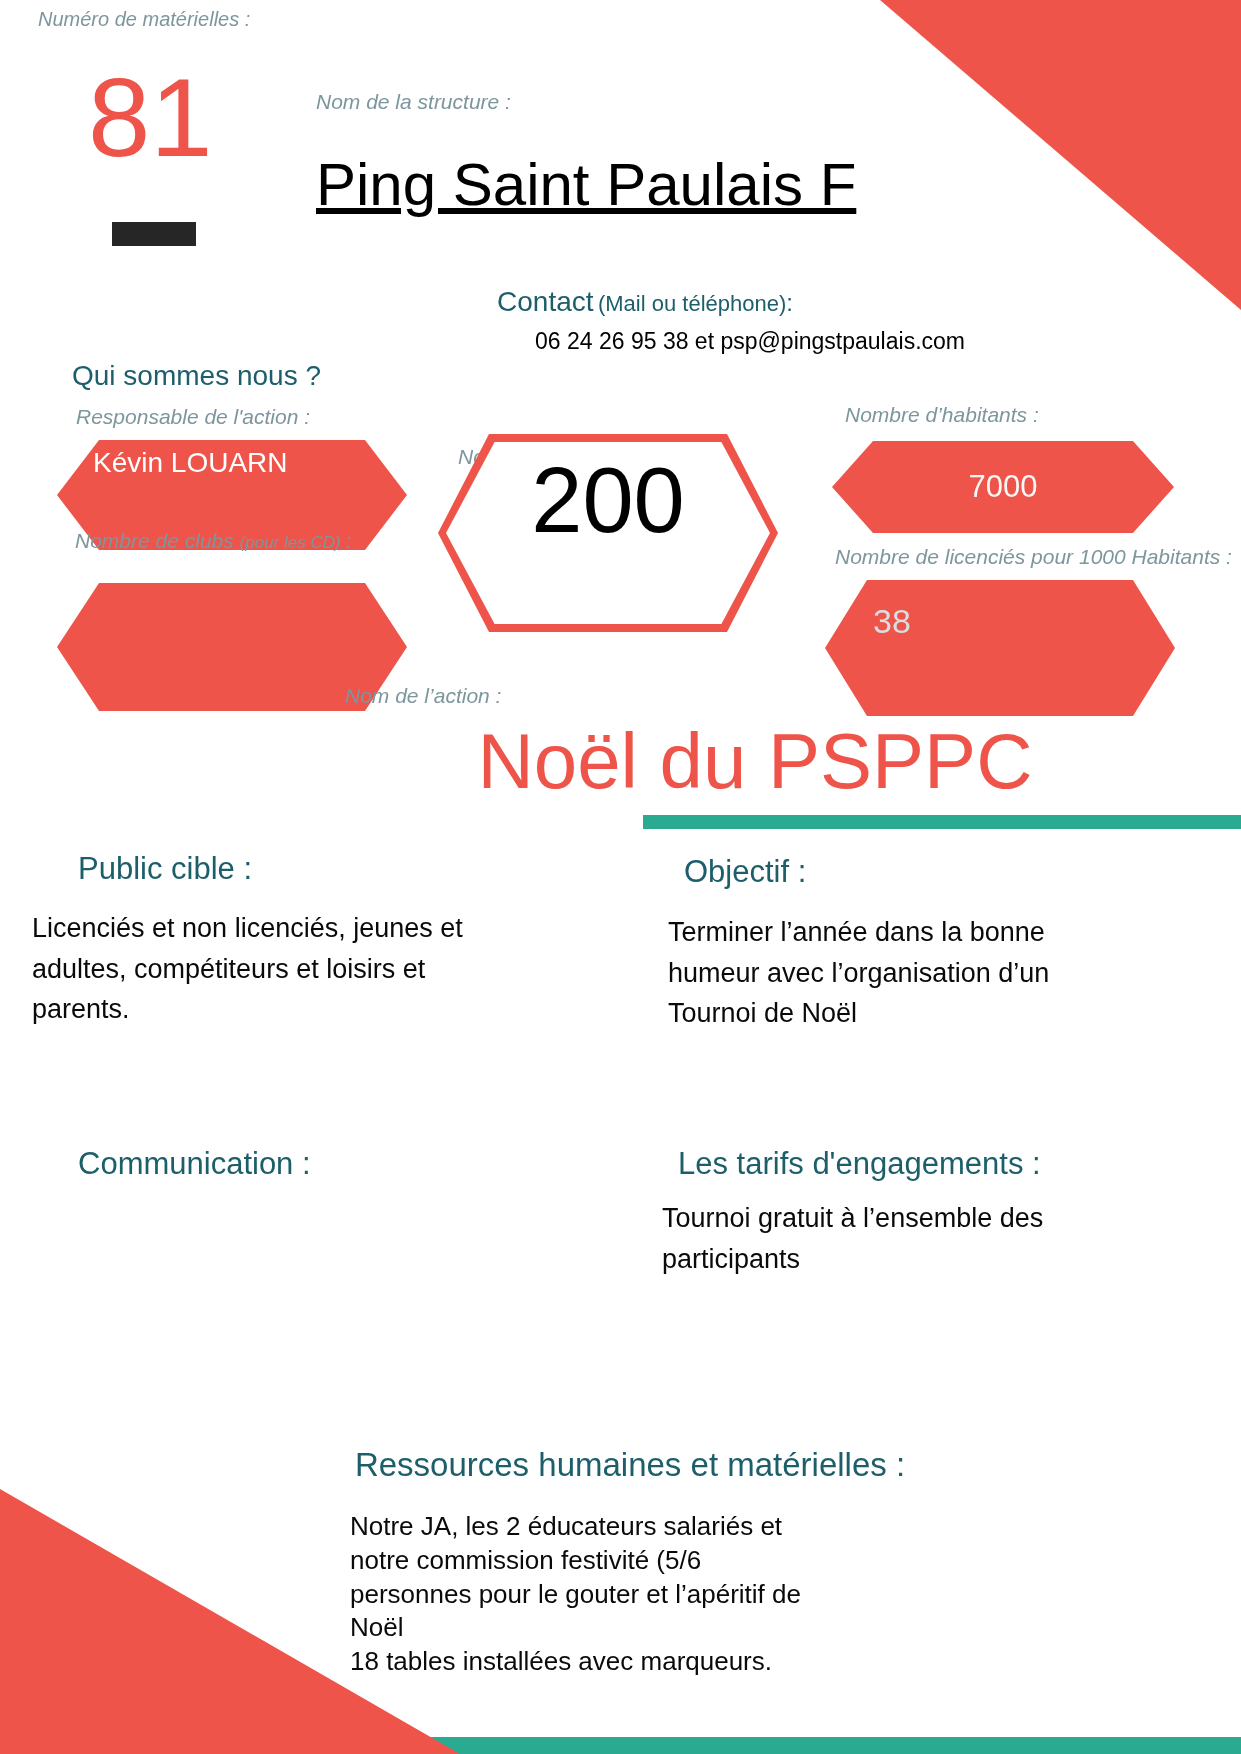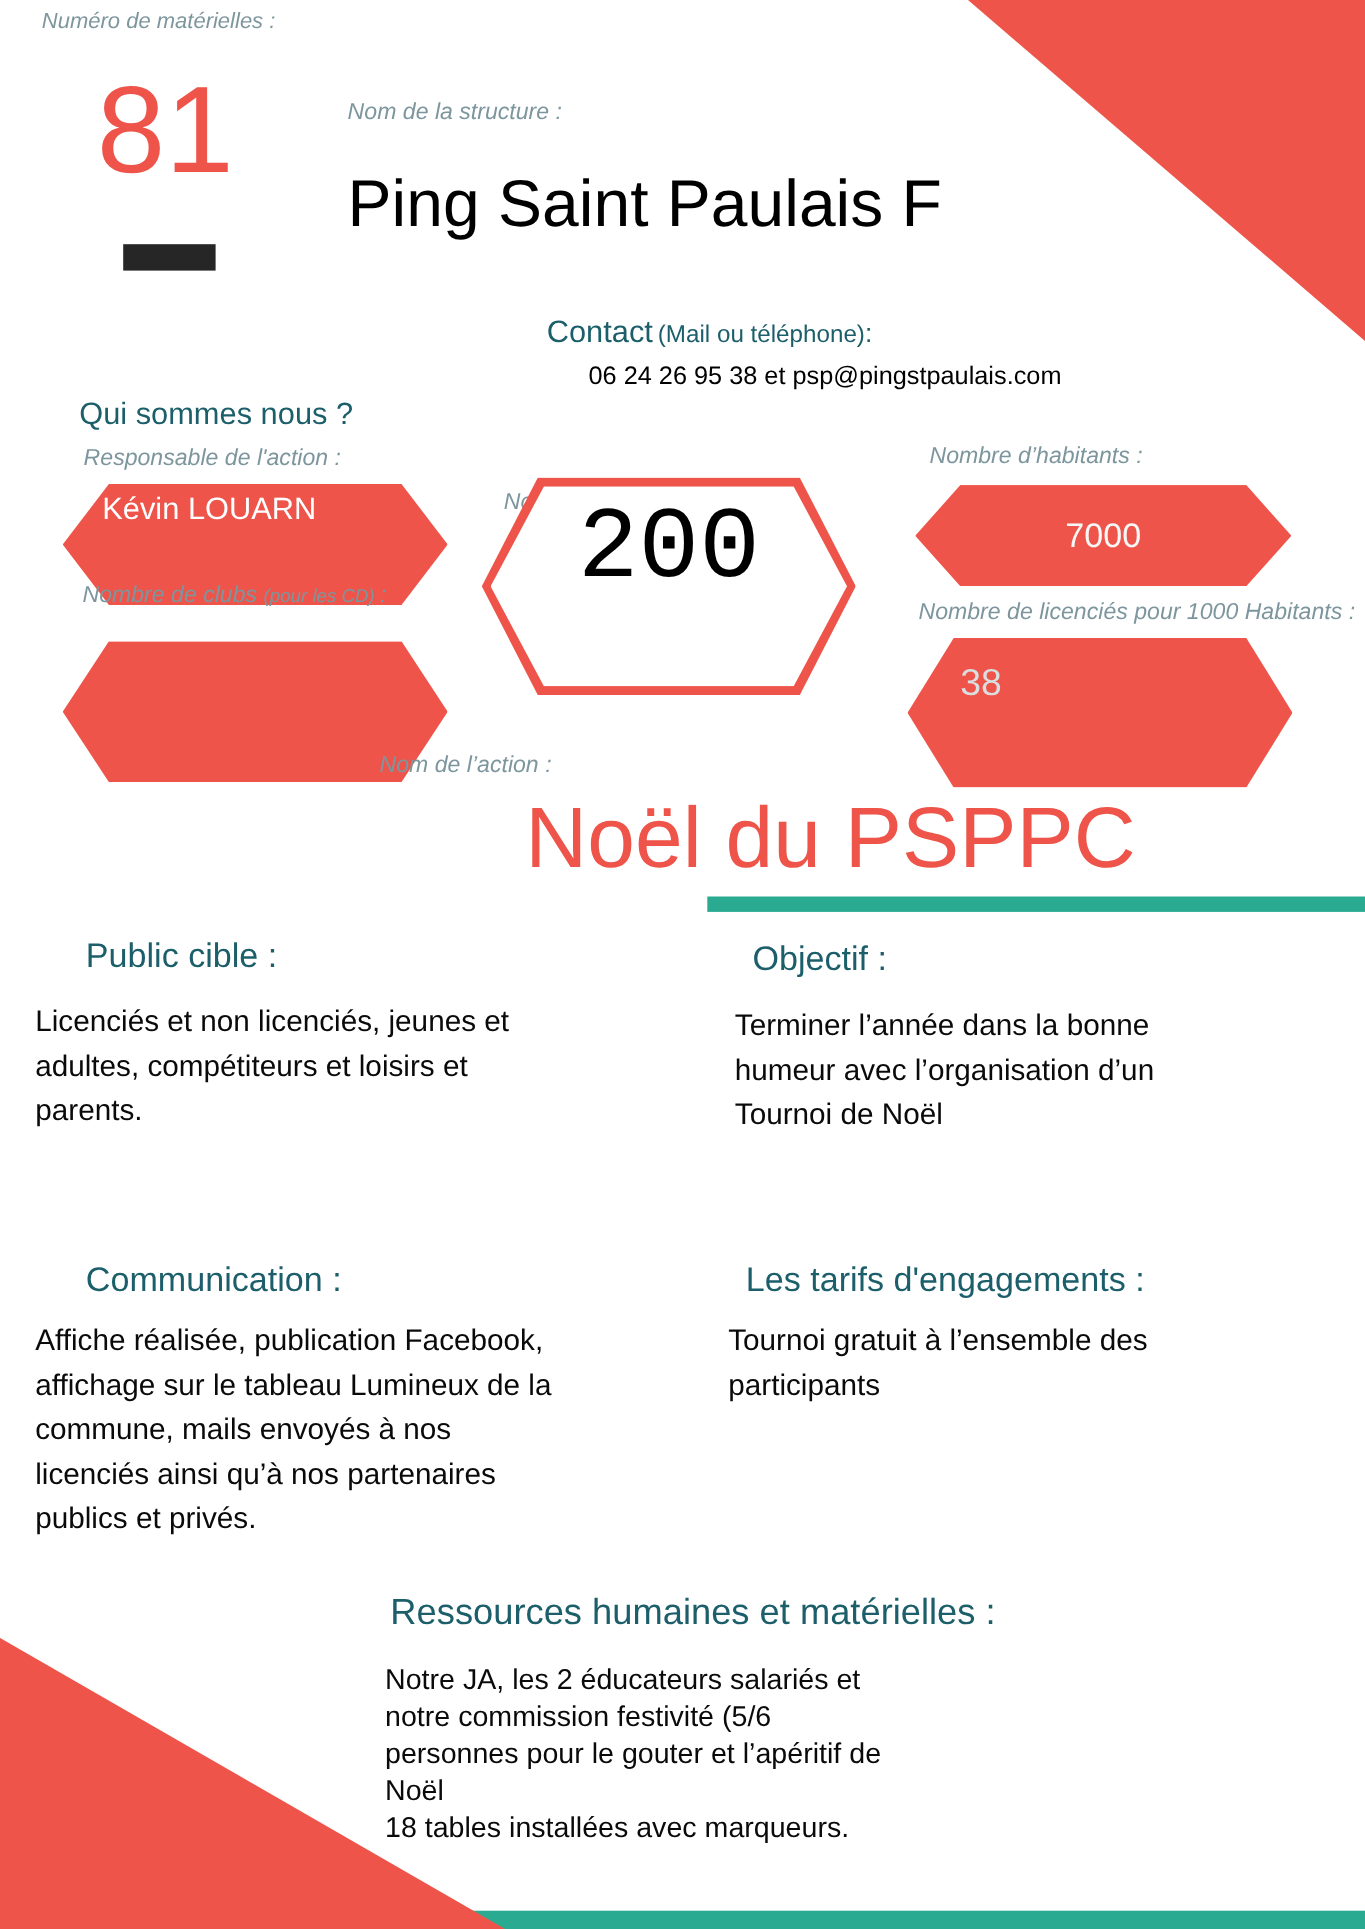--- a/index.html
+++ b/index.html
@@ -23,39 +23,39 @@
 
   <div class="abs red-shape tri-tr" style="left:880px;top:0;width:361px;height:310px;z-index:2;"></div>
   <div class="abs red-shape tri-bl" style="left:0;top:1489px;width:460px;height:265px;z-index:3;"></div>
   <div class="abs" style="left:90px;top:1737px;width:1151px;height:17px;background:#2aab91;z-index:1;"></div>
 
   <div class="abs lbl" style="left:38px;top:8px;font-size:20px;">Numéro de matérielles :</div>
   <div class="abs" style="left:88px;top:62px;font-size:112px;line-height:1.0;color:#ee5449;">81</div>
   <div class="abs" style="left:112px;top:222px;width:84px;height:24px;background:#262626;"></div>
 
   <div class="abs lbl" style="left:316px;top:90px;font-size:21px;">Nom de la structure :</div>
-  <div class="abs" style="left:316px;top:152px;font-size:60px;line-height:1.1;color:#000;">Ping Saint Paulais F</div>
+  <div class="abs" style="left:316px;top:152px;font-size:60px;line-height:1.1;color:#000;text-decoration:underline;">Ping Saint Paulais F</div>
 
   <div class="abs" style="left:395px;top:286px;width:500px;text-align:center;">
     <span class="teal" style="font-size:28px;">Contact</span>
     <span class="teal" style="font-size:22px;">(Mail ou téléphone)</span><span class="teal" style="font-size:24px;">:</span>
   </div>
   <div class="abs" style="left:425px;top:328px;width:650px;text-align:center;font-size:23px;color:#000;">06 24 26 95 38 et psp@pingstpaulais.com</div>
 
   <div class="abs teal" style="left:72px;top:360px;font-size:28px;font-weight:normal;">Qui sommes nous ?</div>
 
   <div class="abs lbl" style="left:76px;top:405px;font-size:21px;">Responsable de l'action :</div>
   <div class="abs red-shape hex" style="left:57px;top:440px;width:350px;height:110px;">
     <div style="padding:7px 0 0 36px;font-size:28px;color:#ffffff;">Kévin LOUARN</div>
   </div>
 
   <div class="abs lbl" style="left:458px;top:445px;font-size:21px;">Nombre de licenciés :</div>
   <div class="abs red-shape hex-wide" style="left:438px;top:434px;width:340px;height:198px;">
     <div class="hex-wide" style="position:absolute;left:8px;top:8px;right:8px;bottom:8px;background:#ffffff;text-align:center;">
-      <span style="display:inline-block;margin-top:12px;font-size:92px;line-height:1.0;color:#000;font-family:Liberation Mono, monospace;">200</span>
+      <span style="display:inline-block;margin-top:12px;font-size:92px;line-height:1.0;color:#000;">200</span>
     </div>
   </div>
 
   <div class="abs lbl" style="left:845px;top:403px;font-size:21px;">Nombre d’habitants :</div>
   <div class="abs red-shape hex" style="left:832px;top:441px;width:342px;height:92px;display:flex;align-items:center;justify-content:center;">
     <span style="font-size:31px;color:#f5f7f7;">7000</span>
   </div>
 
   <div class="abs" style="left:75px;top:529px;">
     <span class="lbl" style="font-size:21px;">Nombre de clubs </span><span class="lbl" style="font-size:17px;">(pour les CD) </span><span class="lbl" style="font-size:21px;">:</span>
@@ -78,25 +78,20 @@
   <div class="abs body-par" style="left:32px;top:908px;width:560px;">Licenciés et non licenciés, jeunes et
 adultes, compétiteurs et loisirs et
 parents.</div>
 
   <div class="abs sec-head" style="left:684px;top:854px;">Objectif :</div>
   <div class="abs body-par" style="left:668px;top:912px;width:520px;">Terminer l’année dans la bonne
 humeur avec l’organisation d’un
 Tournoi de Noël</div>
 
   <div class="abs sec-head" style="left:78px;top:1146px;">Communication :</div>
-  <div class="abs body-par" style="left:32px;top:1198px;width:560px;">Affiche réalisée, publication Facebook,
-affichage sur le tableau Lumineux de la
-commune, mails envoyés à nos
-licenciés ainsi qu’à nos partenaires
-publics et privés.</div>
 
   <div class="abs sec-head" style="left:678px;top:1146px;">Les tarifs d'engagements :</div>
   <div class="abs body-par" style="left:662px;top:1198px;width:520px;">Tournoi gratuit à l’ensemble des
 participants</div>
 
   <div class="abs" style="left:250px;top:1446px;width:760px;text-align:center;font-size:33px;color:#1c5f6b;">Ressources humaines et matérielles :</div>
   <div class="abs body-par" style="left:350px;top:1510px;width:600px;font-size:26px;line-height:1.3;">Notre JA, les 2 éducateurs salariés et
 notre commission festivité (5/6
 personnes pour le gouter et l’apéritif de
 Noël

